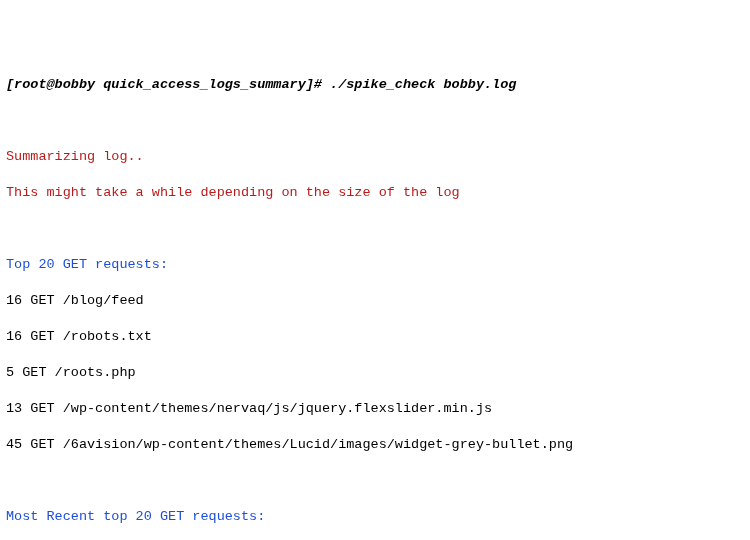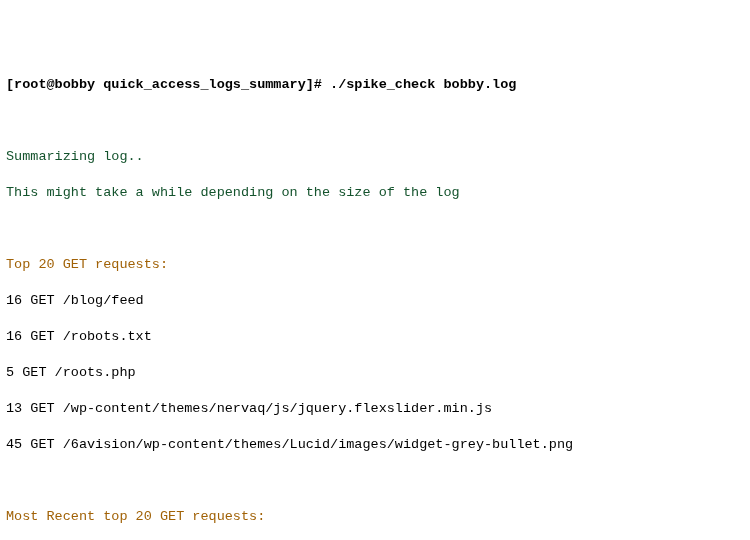--- a/index.html
+++ b/index.html
@@ -8,24 +8,24 @@
       background: #ffffff;
       font-family: "Consolas", "Courier New", monospace;
       font-size: 13.5px;
       line-height: 18px;
       color: #000000;
       white-space: pre;
       width: 750px;
       box-sizing: border-box;
     }
     .line { display: block; }
-    .orange { color: #14532d; }
-    .green { color: #a16207; }
+    .orange { color: #b91c1c; }
+    .green { color: #1d4ed8; }
     .normal { color: #000000; }
-    .bold { font-weight: bold; }
+    .bold { font-weight: bold; font-style: italic; }
   </style>
 </head>
 <body>
 
 
 
 <span class="line normal bold">[root@bobby quick_access_logs_summary]# ./spike_check bobby.log</span>
 <span class="line"> </span>
 <span class="line orange">Summarizing log..</span>
 <span class="line orange">This might take a while depending on the size of the log</span>

